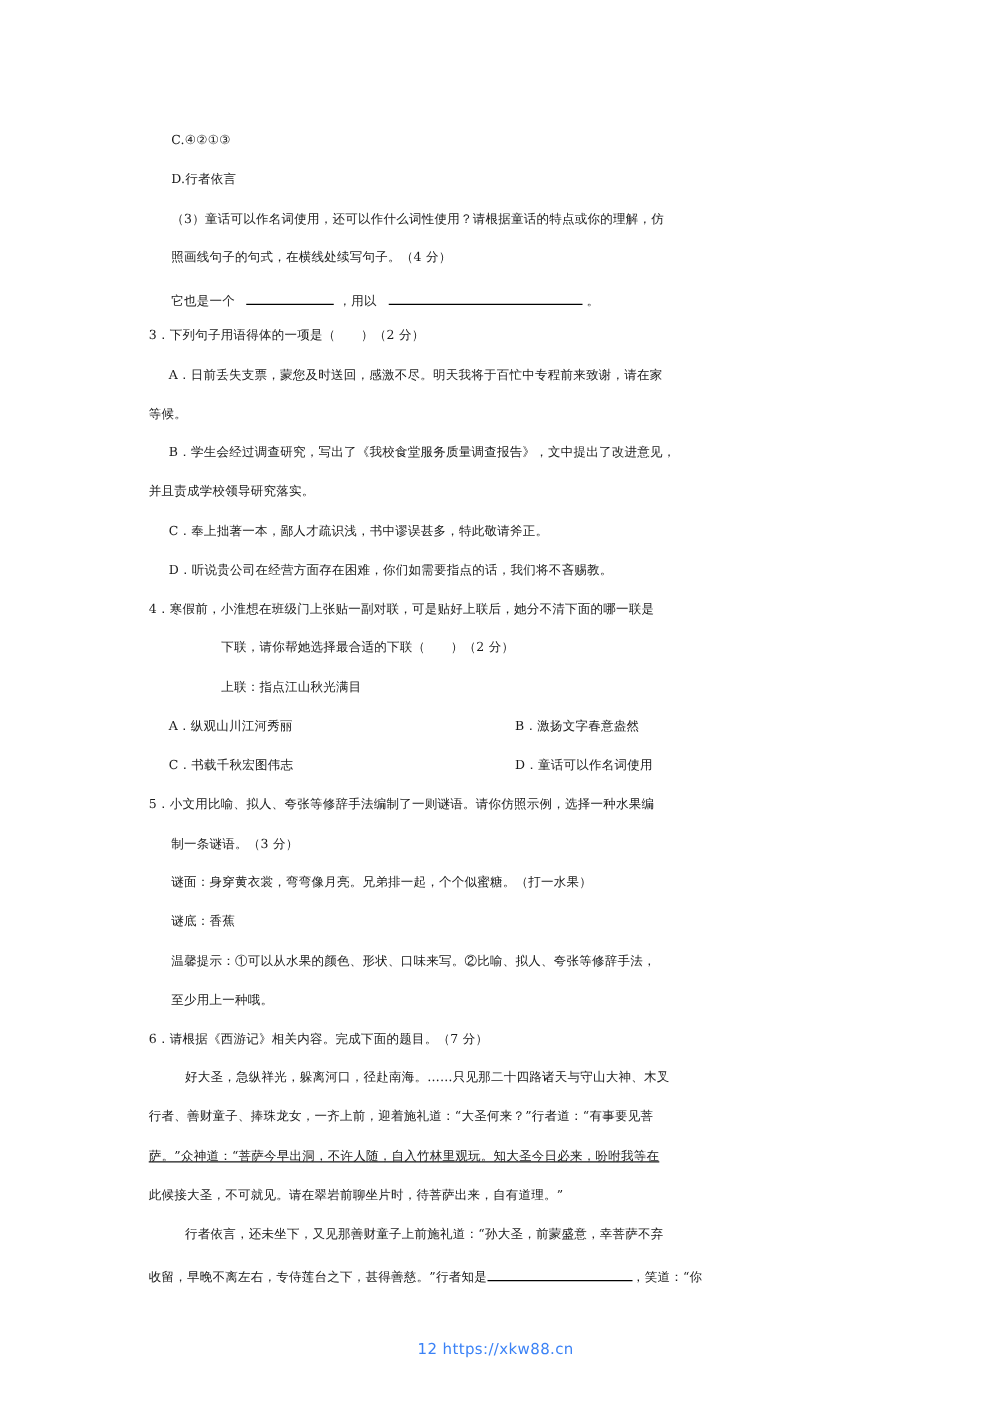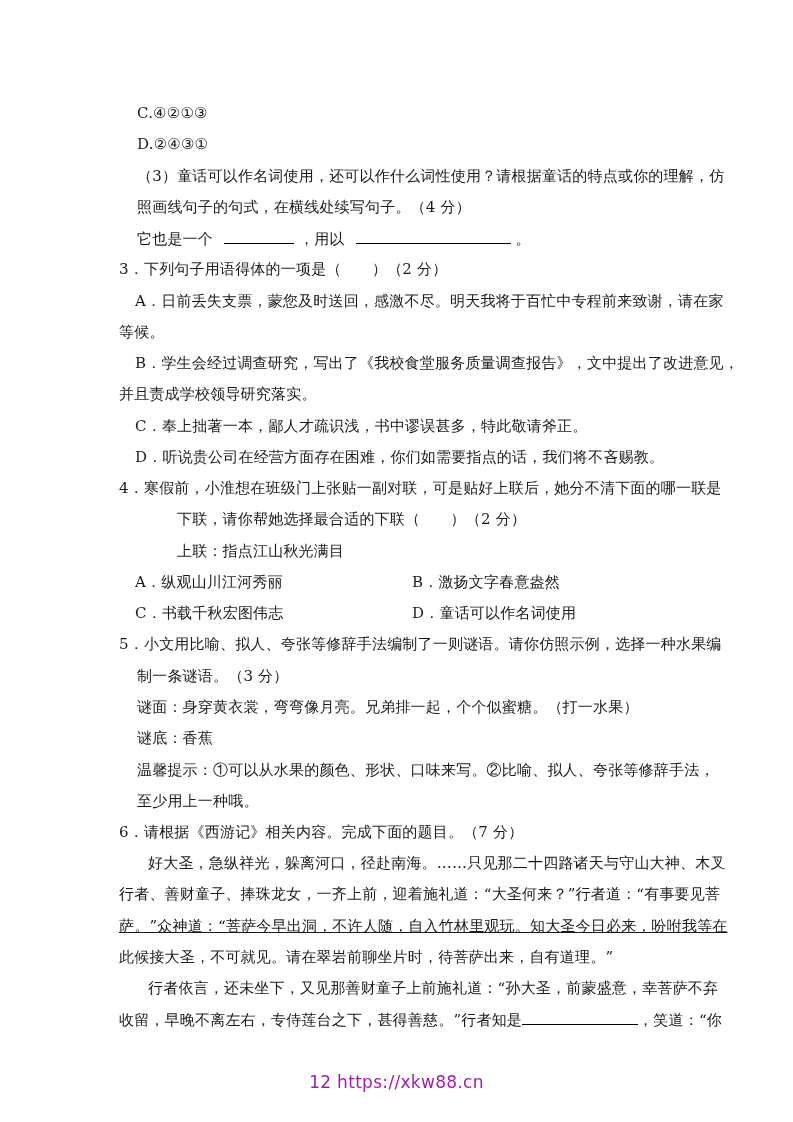--- a/index.html
+++ b/index.html
@@ -16,51 +16,51 @@
       color: #1a1a1a;
     }
     .page {
       position: absolute;
       left: 0; top: 0;
       width: 793px;
       height: 1122px;
     }
     .line {
       position: absolute;
-      font-size: 15px;
+      font-size: 10px;
       line-height: 18px;
       white-space: nowrap;
       letter-spacing: 0.2px;
       text-align: center;
     }
     .blank {
       display: inline-block;
       border-bottom: 1px solid #000;
       height: 14px;
       vertical-align: baseline;
     }
     .footer {
       position: absolute;
       left: 0;
       width: 793px;
       top: 1072px;
       text-align: center;
       font-family: "DejaVu Sans", "Liberation Sans", sans-serif;
-      font-size: 17px;
-      color: #a21caf;
+      font-size: 12px;
+      color: #3b82f6;
       letter-spacing: 0.3px;
     }
   </style>
 </head>
 <body>
 
 <div class="page">
 
   <div class="line" style="left:137px; top:104px;">C.④②①③</div>
-  <div class="line" style="left:137px; top:135px;">D.②④③①</div>
+  <div class="line" style="left:137px; top:135px;">D.行者依言</div>
 
   <div class="line" style="left:137px; top:167px;">（3）童话可以作名词使用，还可以作什么词性使用？请根据童话的特点或你的理解，仿</div>
   <div class="line" style="left:137px; top:198px;">照画线句子的句式，在横线处续写句子。（4 分）</div>
   <div class="line" style="left:137px; top:229px;">
     <span>它也是一个</span>
     <span class="blank" style="width:70px; margin-left:6px;"></span>
     <span>，用以</span>
     <span class="blank" style="width:155px; margin-left:6px;"></span>
     <span>。</span>
   </div>

